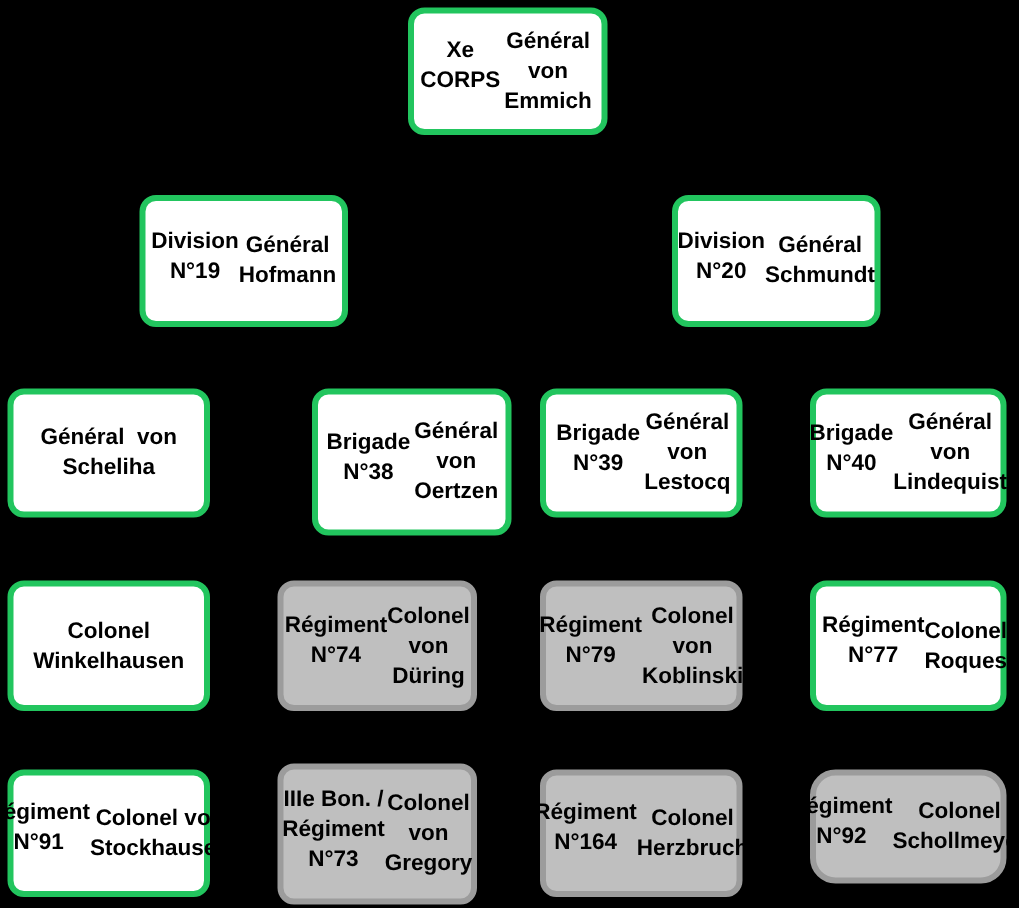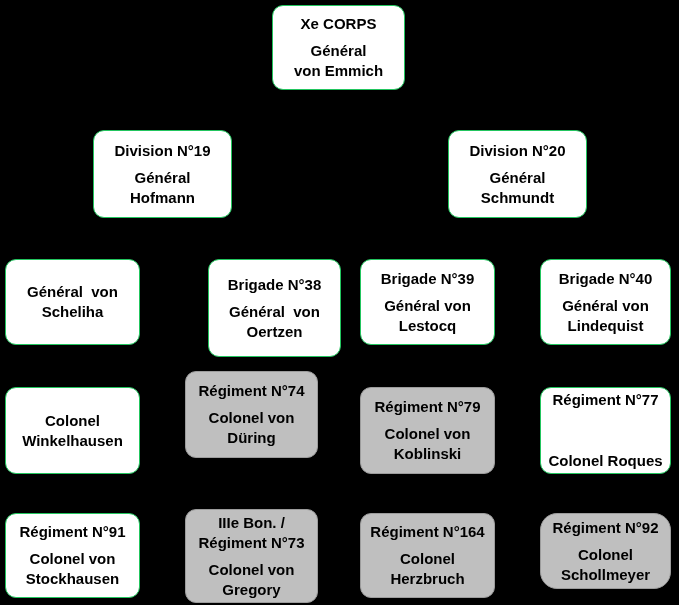--- a/index.html
+++ b/index.html
@@ -1,40 +1,40 @@
 <!DOCTYPE html>
 <html><head>
 <meta charset="utf-8">
 <style>
   html,body{margin:0;padding:0;background:#000;}
   .canvas{
     position:relative;width:679px;height:605px;background:#000000;
     overflow:hidden;font-family:"Liberation Sans",sans-serif;
   }
   .node{
-    position:absolute;background:#ffffff;border:1px solid #22c55e;
-    border-radius:11px;display:flex;flex-direction:column;align-items:center;
+    position:absolute;background:#ffffff;border:4px solid #22c55e;
+    border-radius:11px;display:flex;flex-direction:row;align-items:center;
     justify-content:center;text-align:center;color:#000;font-weight:700;
     font-size:15px;box-sizing:border-box;padding:2px 4px;
   }
   .node .t{line-height:20px;white-space:pre-wrap;margin-bottom:7px;}
   .node .n{line-height:20px;white-space:pre-wrap;}
   .gray{background:#bfbfbf;border-color:#9c9c9c;}
 
   #corps{left:272px;top:5px;width:133px;height:85px;}
   #div19{left:93px;top:130px;width:139px;height:88px;}
   #div20{left:448px;top:130px;width:139px;height:88px;}
 
   #b37{left:5px;top:259px;width:135px;height:86px;}
   #b38{left:185px;top:259px;width:133px;height:98px;margin-left:23px;}
   #b39{left:360px;top:259px;width:135px;height:86px;}
   #b40{left:540px;top:259px;width:131px;height:86px;}
 
   #r78{left:5px;top:387px;width:135px;height:87px;}
-  #r74{left:185px;top:371px;width:133px;height:87px;}
+  #r74{left:185px;top:387px;width:133px;height:87px;}
   #r79{left:360px;top:387px;width:135px;height:87px;}
   #r77{left:540px;top:387px;width:131px;height:87px;justify-content:space-between;}
 
   #r91{left:5px;top:513px;width:135px;height:85px;}
   #r73{left:185px;top:509px;width:133px;height:94px;}
   #r164{left:360px;top:513px;width:135px;height:85px;}
   #r92{left:540px;top:513px;width:131px;height:76px;border-radius:17px;}
 </style>
 </head>
 <body>

